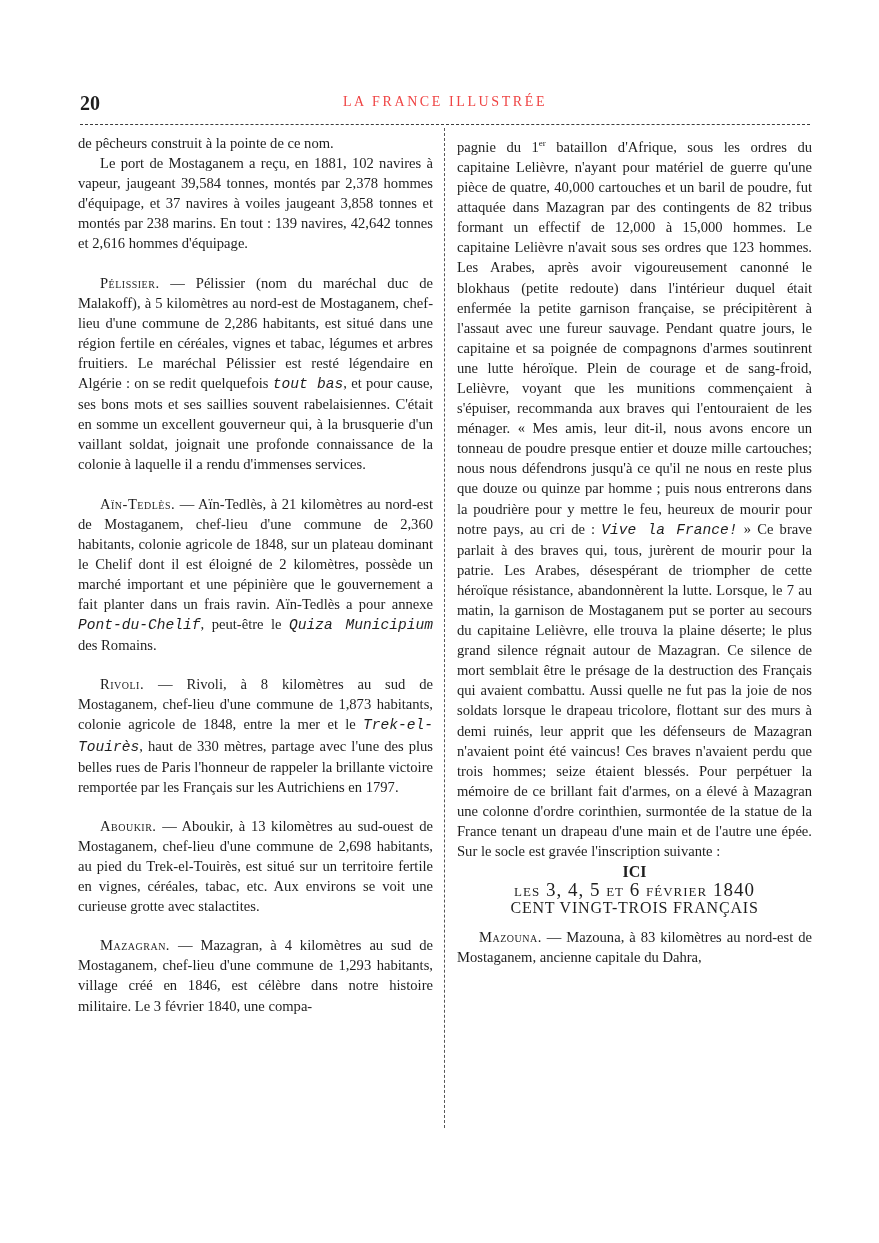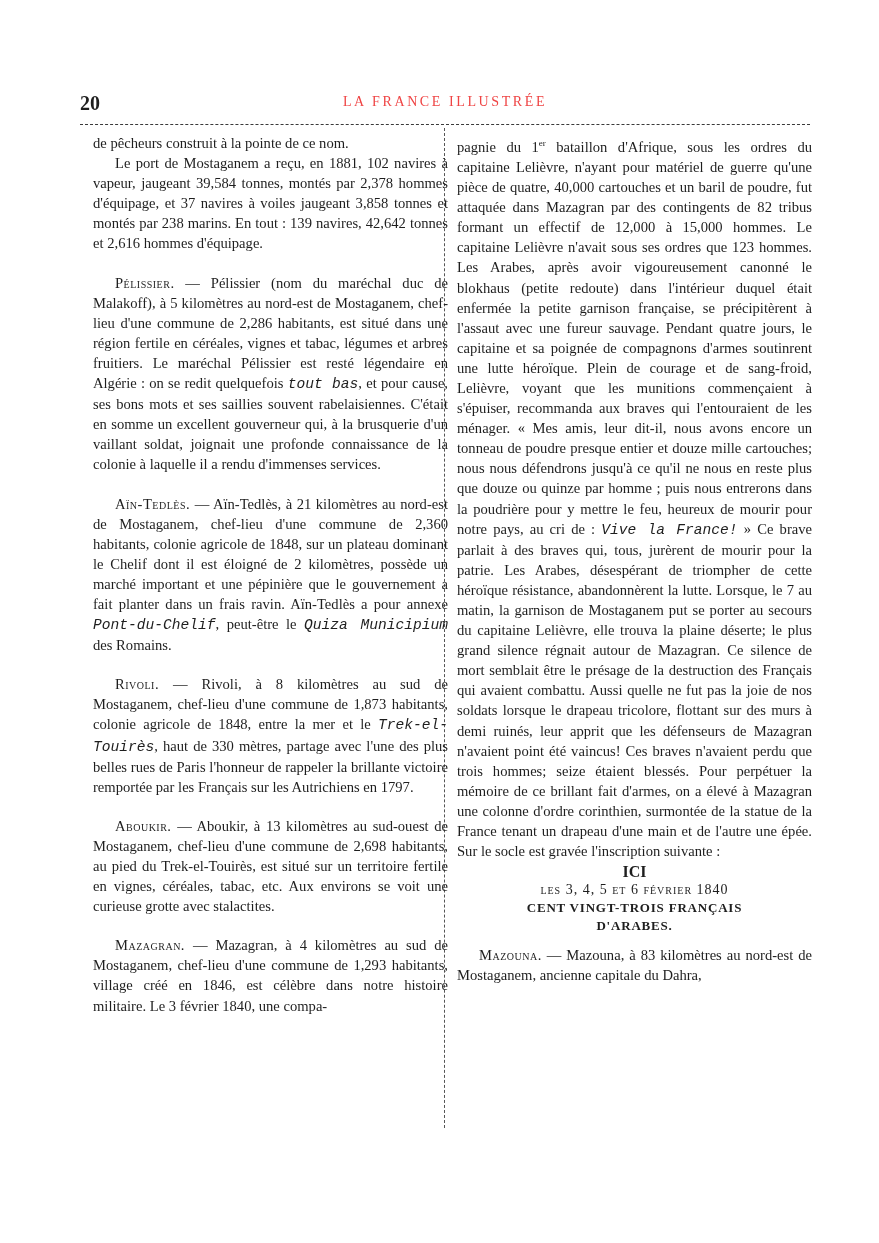--- a/index.html
+++ b/index.html
@@ -6,34 +6,34 @@
   body { width: 879px; height: 1243px; position: relative; overflow: hidden;
          font-family: "Liberation Serif", "DejaVu Serif", serif; color: #1e1e1e; }
   .page-header { position: absolute; left: 80px; top: 92px; width: 730px; height: 22px; }
   .page-number { position: absolute; left: 0; top: 0; font-size: 20px; font-weight: bold; }
   .running-title { position: absolute; left: 0; right: 0; top: 2px; text-align: center;
                    font-size: 14px; letter-spacing: 2.6px; color: #ef4444; }
   .header-rule { position: absolute; left: 80px; top: 124px; width: 730px; height: 0;
                  border-top: 1.5px dashed #3a3a3a; }
   .column { position: absolute; top: 133px; width: 355px; font-size: 14.6px; line-height: 20.1px;
             text-align: justify; hyphens: manual; }
-  .col-left { left: 78px; margin-left: 15px; }
+  .col-left { left: 78px; }
   .col-right { left: 457px; }
   .col-divider { position: absolute; left: 444px; top: 128px; width: 0; height: 1000px;
                  border-left: 1.2px dashed #555; }
   p { margin: 0; text-indent: 22px; }
   p.cont { text-indent: 0; }
   .sec { margin-top: 19px; }
   .sc { font-variant: small-caps; letter-spacing: 0.5px; }
   i { font-style: italic; font-family: Liberation Mono, monospace; }
   .inscription { text-align: center; margin: 2px 0 10px 0; text-indent: 0; }
   .inscription div { line-height: 18px; }
   .ins-1 { font-size: 16px; font-weight: bold; text-align: center; }
-  .ins-2 { font-size: 14px; font-variant: small-caps; letter-spacing: 1px; }
-  .ins-3 { font-size: 13px; font-weight: bold; letter-spacing: 0.8px; text-transform: uppercase; }
+  .ins-2 { font-size: 19px; font-variant: small-caps; letter-spacing: 1px; }
+  .ins-3 { font-size: 16px; font-weight: normal; letter-spacing: 0.8px; text-transform: uppercase; }
 </style>
 </head>
 <body>
 
 <div class="page-header">
   <span class="page-number">20</span>
   <div class="running-title">LA FRANCE ILLUSTRÉE</div>
 </div>
 <div class="header-rule"></div>
 <div class="col-divider"></div>
@@ -53,17 +53,16 @@
   <p class="sec"><span class="sc">Mazagran.</span><span> — Mazagran, à 4 kilomètres au sud de Mostaganem, chef-lieu d'une commune de 1,293 habitants, village créé en 1846, est célèbre dans notre histoire militaire. Le 3 février 1840, une compa-</span></p>
 </div>
 
 <div class="column col-right">
   <p class="cont"><span>pagnie du 1</span><sup style="font-size:9px">er</sup><span> bataillon d'Afrique, sous les ordres du capitaine Lelièvre, n'ayant pour matériel de guerre qu'une pièce de quatre, 40,000 cartouches et un baril de poudre, fut attaquée dans Mazagran par des contingents de 82 tribus formant un effectif de 12,000 à 15,000 hommes. Le capitaine Lelièvre n'avait sous ses ordres que 123 hommes. Les Arabes, après avoir vigoureusement canonné le blokhaus (petite redoute) dans l'intérieur duquel était enfermée la petite garnison française, se précipitèrent à l'assaut avec une fureur sauvage. Pendant quatre jours, le capitaine et sa poignée de compagnons d'armes soutinrent une lutte héroïque. Plein de courage et de sang-froid, Lelièvre, voyant que les munitions commençaient à s'épuiser, recommanda aux braves qui l'entouraient de les ménager. « Mes amis, leur dit-il, nous avons encore un tonneau de poudre presque entier et douze mille cartouches; nous nous défendrons jusqu'à ce qu'il ne nous en reste plus que douze ou quinze par homme ; puis nous entrerons dans la poudrière pour y mettre le feu, heureux de mourir pour notre pays, au cri de : </span><i>Vive la France!</i><span> » Ce brave parlait à des braves qui, tous, jurèrent de mourir pour la patrie. Les Arabes, désespérant de triompher de cette héroïque résistance, abandonnèrent la lutte. Lorsque, le 7 au matin, la garnison de Mostaganem put se porter au secours du capitaine Lelièvre, elle trouva la plaine déserte; le plus grand silence régnait autour de Mazagran. Ce silence de mort semblait être le présage de la destruction des Français qui avaient combattu. Aussi quelle ne fut pas la joie de nos soldats lorsque le drapeau tricolore, flottant sur des murs à demi ruinés, leur apprit que les défenseurs de Mazagran n'avaient point été vaincus! Ces braves n'avaient perdu que trois hommes; seize étaient blessés. Pour perpétuer la mémoire de ce brillant fait d'armes, on a élevé à Mazagran une colonne d'ordre corinthien, surmontée de la statue de la France tenant un drapeau d'une main et de l'autre une épée. Sur le socle est gravée l'inscription suivante :</span></p>
 
   <div class="inscription">
     <div class="ins-1">ICI</div>
     <div class="ins-2">les 3, 4, 5 et 6 février 1840</div>
     <div class="ins-3">cent vingt-trois français</div>
-    <div class="ins-3">d'arabes.</div>
   </div>
 
   <p><span class="sc">Mazouna.</span><span> — Mazouna, à 83 kilomètres au nord-est de Mostaganem, ancienne capitale du Dahra,</span></p>
 </div>
 
 </body></html>

